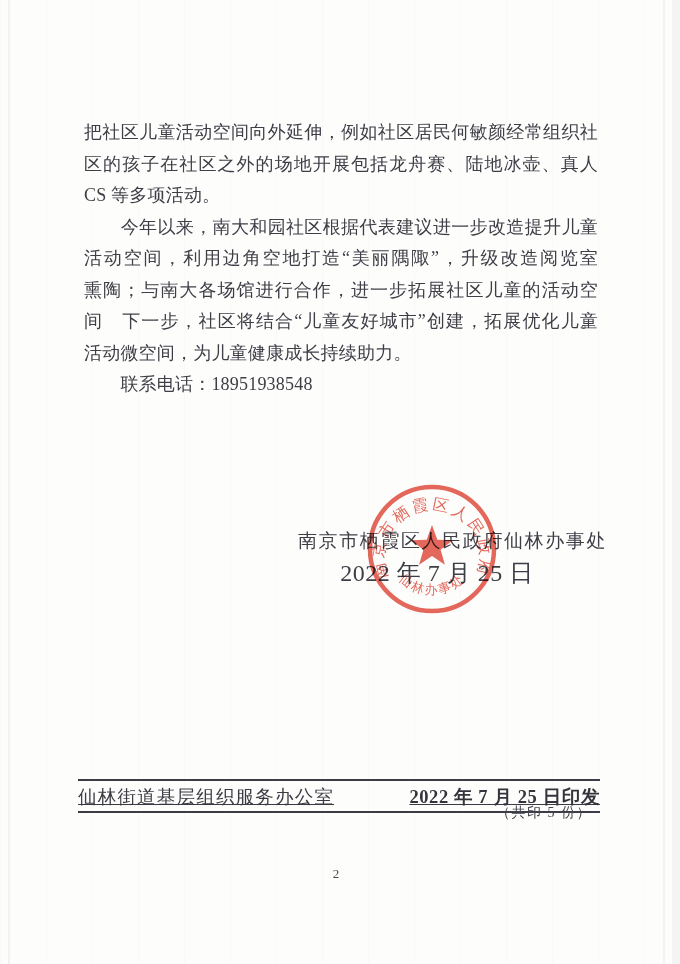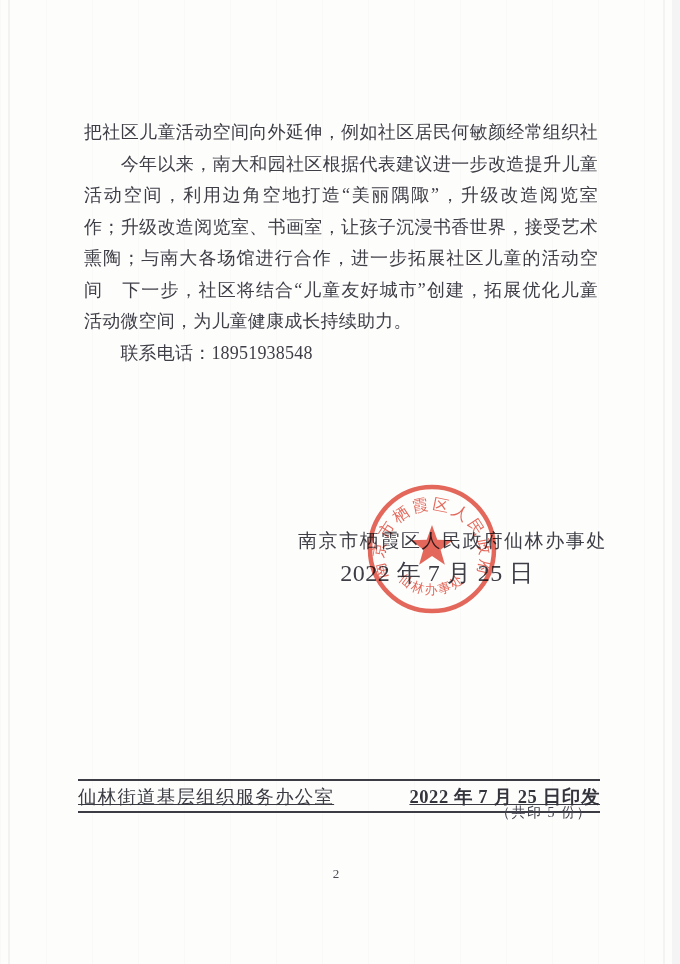--- a/index.html
+++ b/index.html
@@ -86,23 +86,24 @@
     text-align:center;font-size:13px;color:#4a4a55;
   }
 </style>
 </head>
 <body>
 
 <div class="page">
 
   <div class="doc-body">
       <div class="line j">把社区儿童活动空间向外延伸，例如社区居民何敏颜经常组织社</div>
+      <div class="line j">区的孩子在社区之外的场地开展包括龙舟赛、陆地冰壶、真人</div>
+      <div class="line">CS 等多项活动。</div>
       <div class="line j">　　今年以来，南大和园社区根据代表建议进一步改造提升儿童</div>
       <div class="line j">活动空间，利用边角空地打造“美丽隅陬”，升级改造阅览室</div>
-      <div class="line j">作；升级改造阅览室、书画室，让孩子沉浸书香世界，接受艺术</div>
       <div class="line j">熏陶；与南大各场馆进行合作，进一步拓展社区儿童的活动空间。</div>
       <div class="line j">　　下一步，社区将结合“儿童友好城市”创建，拓展优化儿童</div>
       <div class="line">活动微空间，为儿童健康成长持续助力。</div>
       <div class="line">　　联系电话：18951938548</div>
     </div>
 
   <div class="signature">
     <div class="agency">南京市栖霞区人民政府仙林办事处</div>
     <div class="date">2022 年 7 月 25 日</div>
   </div>

